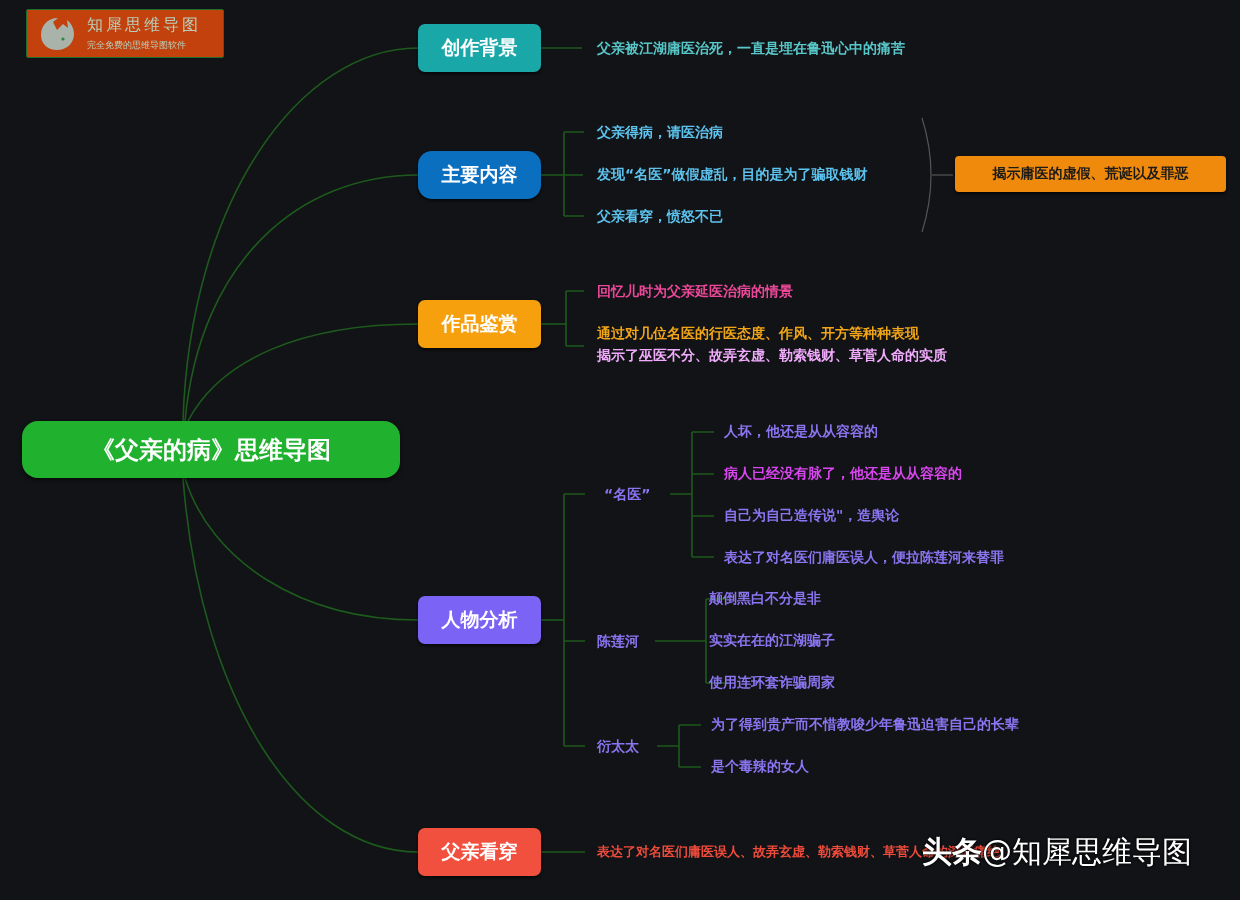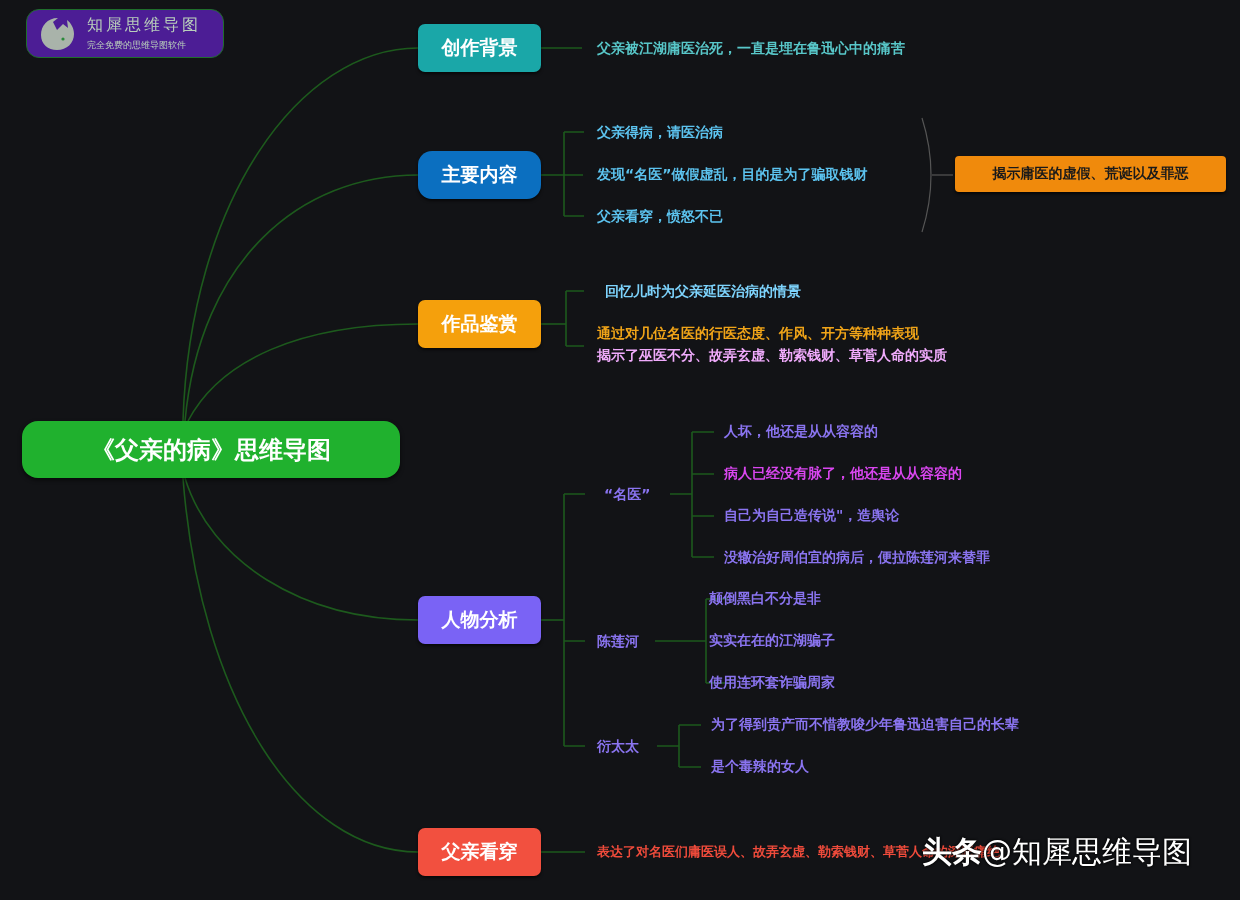--- a/index.html
+++ b/index.html
@@ -5,21 +5,21 @@
   html, body { margin: 0; padding: 0; }
   body {
     width: 1240px; height: 900px; position: relative; overflow: hidden;
     background: #121316;
     font-family: "DejaVu Sans", "Liberation Sans", sans-serif;
   }
   .abs { position: absolute; }
   svg.links { position: absolute; left: 0; top: 0; }
   .logo {
     left: 26px; top: 9px; width: 196px; height: 47px;
-    background: #4c1d95; border-radius: 13px; border: 1px solid #1f6e2c;
+    background: #c2410c; border-radius: 2px; border: 1px solid #1f6e2c;
   }
   .logo-icon { left: 12px; top: 6px; width: 38px; height: 36px; }
   .logo-title { left: 60px; top: 5px; color: #b9cfbb; font-size: 16px; letter-spacing: 3px; white-space: nowrap; }
   .logo-sub { left: 60px; top: 29px; color: #b9cfbb; font-size: 9px; white-space: nowrap; }
   .root {
     left: 22px; top: 421px; width: 378px; height: 57px; background: #20b12e;
     border-radius: 16px; color: #fff; font-weight: bold; font-size: 24px;
     display: flex; align-items: center; justify-content: center;
     box-shadow: 0 2px 4px rgba(0,0,0,.6);
   }
@@ -88,31 +88,31 @@
 <div class="abs branch" style="left:418px;top:24px;background:#1aa7a8;">创作背景</div>
 <div class="abs leaf" style="left:597px;top:38px;color:#58c7c9;">父亲被江湖庸医治死，一直是埋在鲁迅心中的痛苦</div>
 
 <div class="abs branch" style="left:418px;top:151px;background:#0b6fc0;border-radius:14px;">主要内容</div>
 <div class="abs leaf" style="left:597px;top:122px;color:#5cc3ef;">父亲得病，请医治病</div>
 <div class="abs leaf" style="left:597px;top:164px;color:#5cc3ef;">发现“名医”做假虚乱，目的是为了骗取钱财</div>
 <div class="abs leaf" style="left:597px;top:206px;color:#5cc3ef;">父亲看穿，愤怒不已</div>
 <div class="abs summary">揭示庸医的虚假、荒诞以及罪恶</div>
 
 <div class="abs branch" style="left:418px;top:300px;background:#f5a00c;">作品鉴赏</div>
-<div class="abs leaf" style="left:597px;top:281px;color:#7dd3fc;margin-left:8px;">回忆儿时为父亲延医治病的情景</div>
+<div class="abs leaf" style="left:597px;top:281px;color:#ec4899;">回忆儿时为父亲延医治病的情景</div>
 <div class="abs leaf" style="left:597px;top:323px;color:#f0a418;">通过对几位名医的行医态度、作风、开方等种种表现</div>
 <div class="abs leaf" style="left:597px;top:345px;color:#f0abfc;">揭示了巫医不分、故弄玄虚、勒索钱财、草菅人命的实质</div>
 
 <div class="abs branch" style="left:418px;top:596px;background:#7a63f5;">人物分析</div>
 
 <div class="abs leaf" style="left:604px;top:484px;color:#8a74f0;">“名医”</div>
 <div class="abs leaf" style="left:724px;top:421px;color:#8a74f0;">人坏，他还是从从容容的</div>
 <div class="abs leaf" style="left:724px;top:463px;color:#d946ef;">病人已经没有脉了，他还是从从容容的</div>
 <div class="abs leaf" style="left:724px;top:505px;color:#8a74f0;">自己为自己造传说"，造舆论</div>
-<div class="abs leaf" style="left:724px;top:547px;color:#8a74f0;">没辙治好周伯宜的病后，便拉陈莲河来替罪</div>
+<div class="abs leaf" style="left:724px;top:547px;color:#8a74f0;">表达了对名医们庸医误人，便拉陈莲河来替罪</div>
 
 <div class="abs leaf" style="left:597px;top:631px;color:#8a74f0;">陈莲河</div>
 <div class="abs leaf" style="left:709px;top:588px;color:#8a74f0;">颠倒黑白不分是非</div>
 <div class="abs leaf" style="left:709px;top:630px;color:#8a74f0;">实实在在的江湖骗子</div>
 <div class="abs leaf" style="left:709px;top:672px;color:#8a74f0;">使用连环套诈骗周家</div>
 
 <div class="abs leaf" style="left:597px;top:736px;color:#8a74f0;">衍太太</div>
 <div class="abs leaf" style="left:711px;top:714px;color:#8a74f0;">为了得到贵产而不惜教唆少年鲁迅迫害自己的长辈</div>
 <div class="abs leaf" style="left:711px;top:756px;color:#8a74f0;">是个毒辣的女人</div>
 

